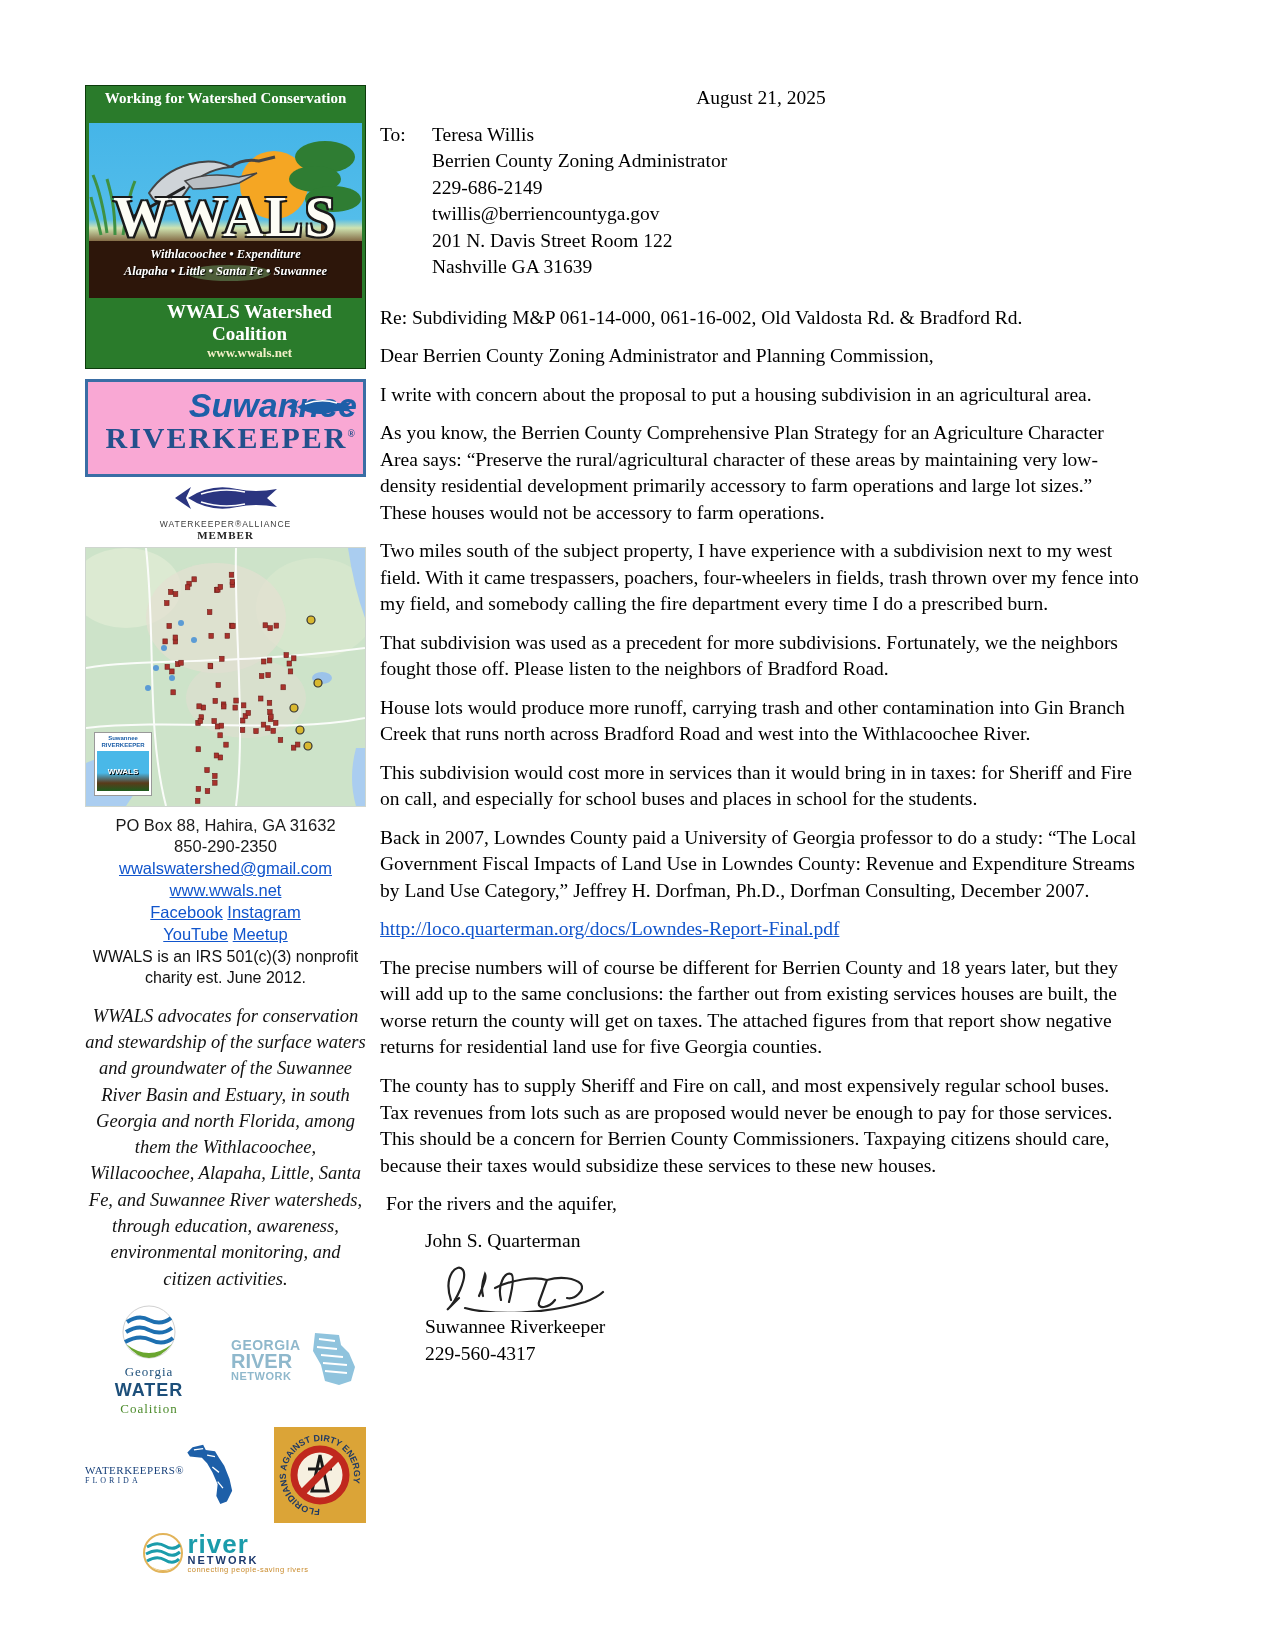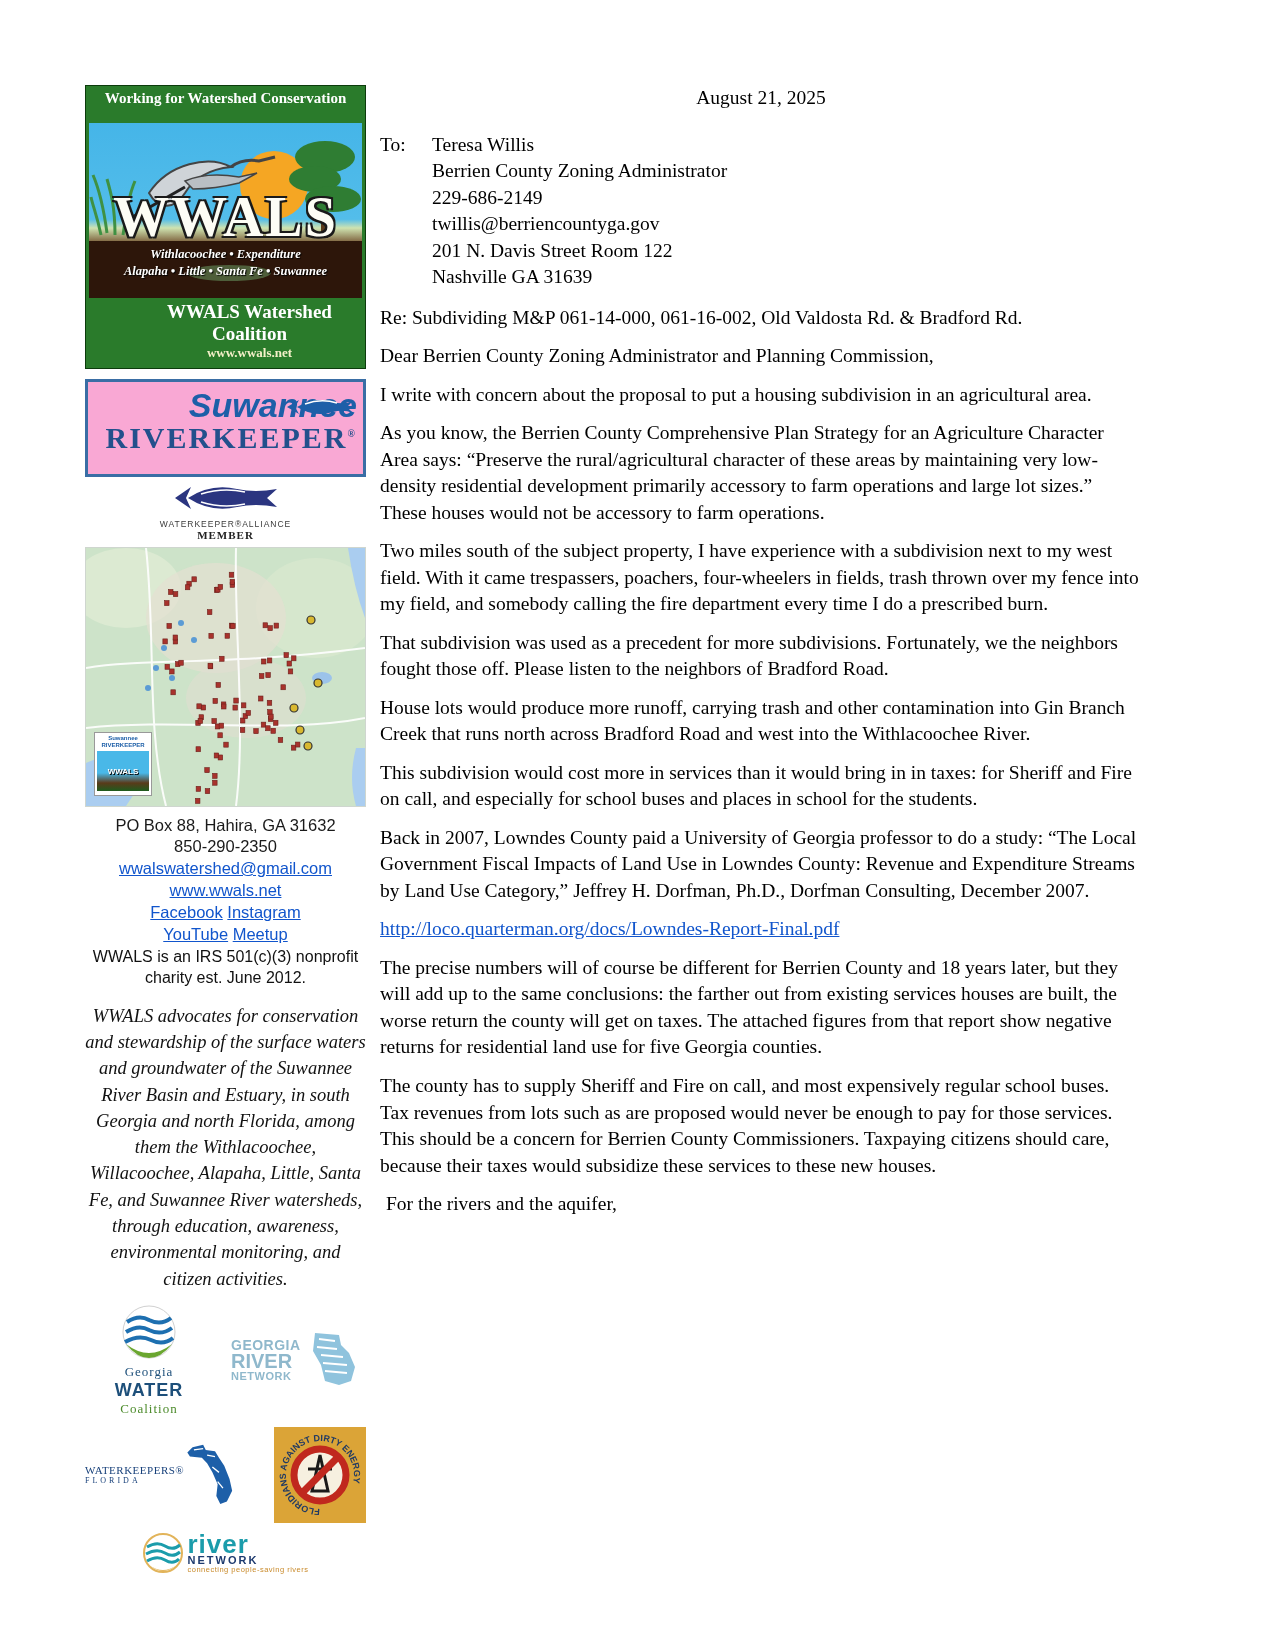--- a/index.html
+++ b/index.html
@@ -68,22 +68,22 @@
   .wkfl-l2 { font-size:8px; letter-spacing:3px; }
   .fade { width:92px; height:96px; background:#dba437; position:relative; display:flex; align-items:center; justify-content:center; }
   .rn { display:flex; justify-content:center; align-items:center; gap:5px; margin-top:2px; }
   .rn-text { line-height:0.9; }
   .rn-river { color:#1b9cab; font-weight:bold; font-size:26px; letter-spacing:1px; }
   .rn-network { color:#1d3a6e; font-weight:bold; font-size:11px; letter-spacing:2px; }
   .rn-tag { color:#c98a2a; font-size:7.5px; letter-spacing:0.5px; margin-top:1px; }
 
   
   .letter { position:absolute; left:380px; top:85px; width:762px; font-size:19.5px; line-height:1.36; }
-  .letter-date { text-align:center; margin-bottom:20px; }
-  .to-block { display:grid; grid-template-columns:52px 1fr; margin-bottom:14px; }
+  .letter-date { text-align:center; margin-bottom:10px; }
+  .to-block { display:grid; grid-template-columns:52px 1fr; margin-bottom:24px; }
   .to-label { }
   .para { margin-bottom:12px; }
   .closing { margin-left:6px; margin-bottom:10px; }
   .sig-block { margin-left:45px; }
   .sig-svg { display:block; margin:2px 0 2px 10px; }
   .attachment { margin-top:16px; }
 </style>
 </head>
 <body>
 
@@ -381,14 +381,29 @@
   <p class="para">That subdivision was used as a precedent for more subdivisions. Fortunately, we the neighbors fought those off. Please listen to the neighbors of Bradford Road.</p>
   <p class="para">House lots would produce more runoff, carrying trash and other contamination into Gin Branch Creek that runs north across Bradford Road and west into the Withlacoochee River.</p>
   <p class="para">This subdivision would cost more in services than it would bring in in taxes: for Sheriff and Fire on call, and especially for school buses and places in school for the students.</p>
   <p class="para">Back in 2007, Lowndes County paid a University of Georgia professor to do a study: “The Local Government Fiscal Impacts of Land Use in Lowndes County: Revenue and Expenditure Streams by Land Use Category,” Jeffrey H. Dorfman, Ph.D., Dorfman Consulting, December 2007.</p>
   <p class="para"><a href="#" class="letter-link">http://loco.quarterman.org/docs/Lowndes-Report-Final.pdf</a></p>
   <p class="para">The precise numbers will of course be different for Berrien County and 18 years later, but they will add up to the same conclusions: the farther out from existing services houses are built, the worse return the county will get on taxes. The attached figures from that report show negative returns for residential land use for five Georgia counties.</p>
   <p class="para">The county has to supply Sheriff and Fire on call, and most expensively regular school buses. Tax revenues from lots such as are proposed would never be enough to pay for those services. This should be a concern for Berrien County Commissioners. Taxpaying citizens should care, because their taxes would subsidize these services to these new houses.</p>
 
   <p class="closing">For the rivers and the aquifer,</p>
 
+  <div class="sig-block">
+    <div>John S. Quarterman</div>
+    <svg class="sig-svg" width="190" height="56" viewBox="0 0 190 56">
+      <g stroke="#222" stroke-width="2.2" fill="none" stroke-linecap="round">
+        <path d="M16,44 C8,20 22,6 28,14 C33,22 20,46 14,52 C10,56 16,50 24,42"></path>
+        <path d="M44,40 C48,30 52,22 50,18 C48,24 46,34 48,40"></path>
+        <path d="M66,44 C62,28 70,16 76,18 C80,20 76,38 74,46"></path>
+        <path d="M60,32 C76,24 100,20 112,24 L104,46 C102,54 114,52 120,44"></path>
+        <path d="M112,24 C126,20 140,22 146,28 C150,34 140,44 132,42"></path>
+        <path d="M30,52 C60,60 110,58 150,46 C158,43 164,40 168,36"></path>
+      </g>
+    </svg>
+    <div>Suwannee Riverkeeper</div>
+    <div>229-560-4317</div>
+  </div>
 
 </div>
 
 </body></html>

